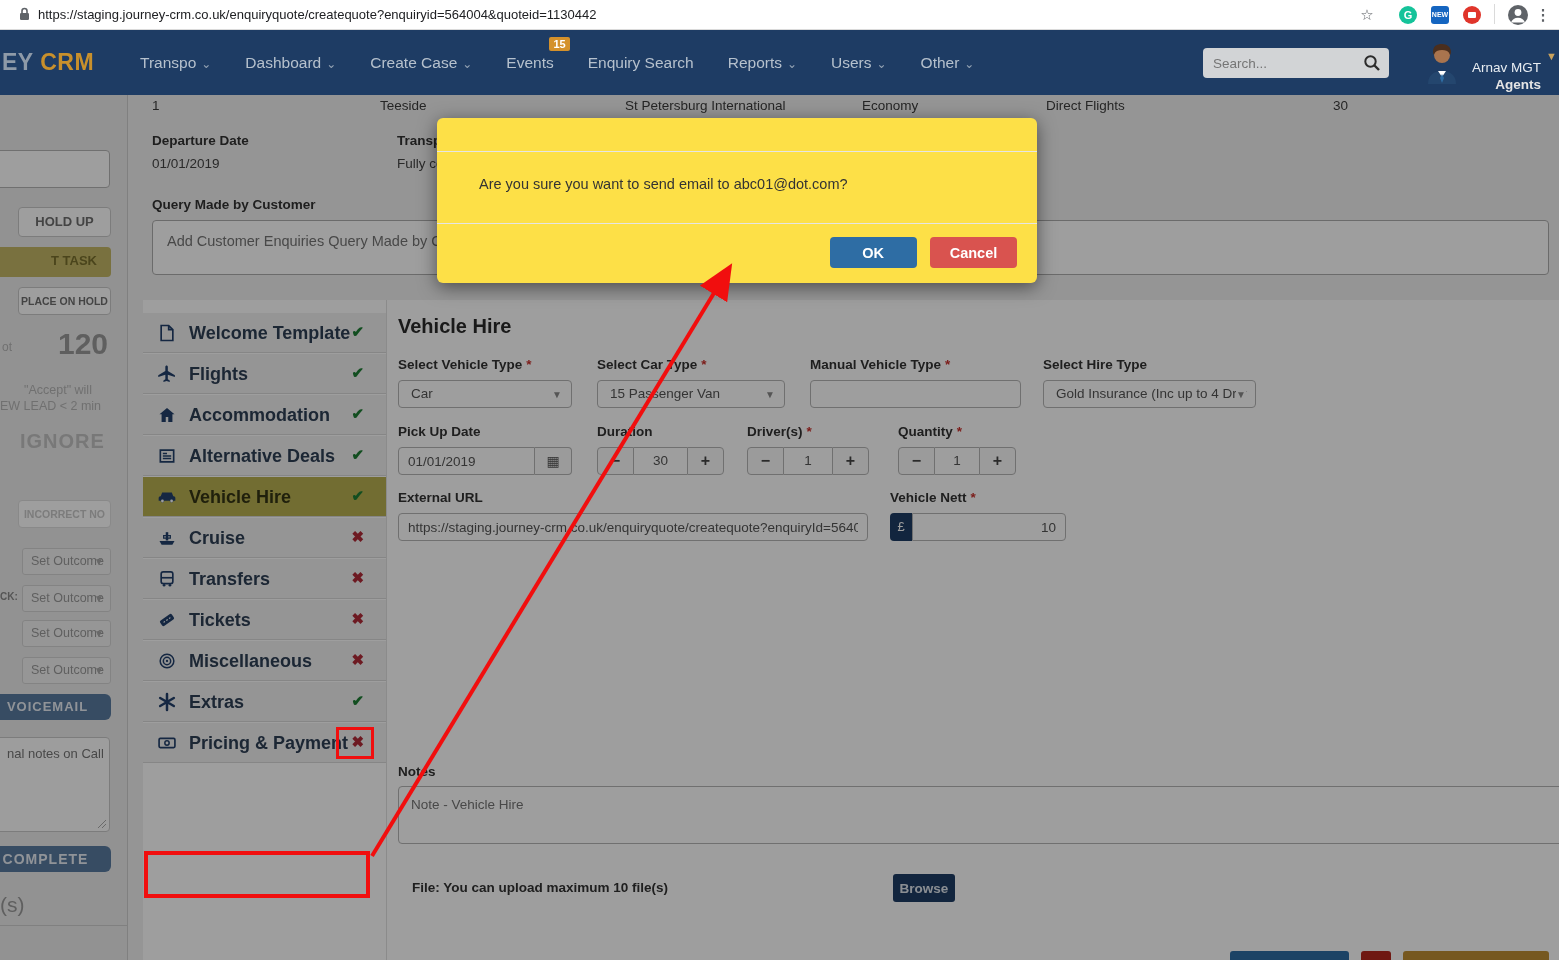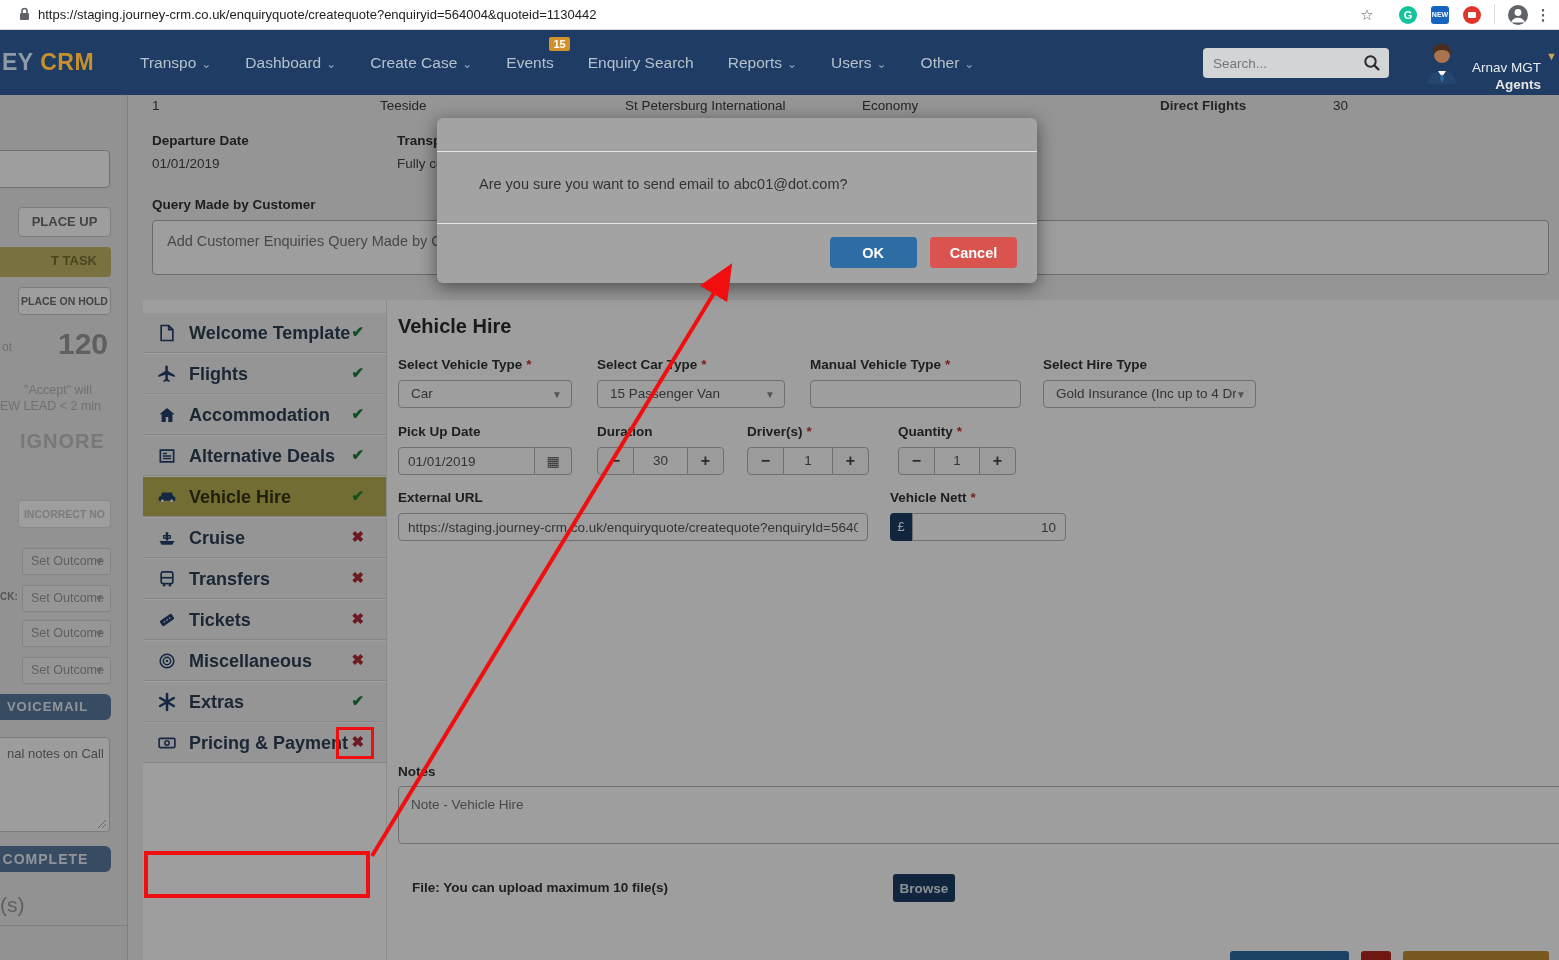--- a/index.html
+++ b/index.html
@@ -79,21 +79,21 @@
   .stepgrp .sval { height:28px; background:#fff; border-top:1px solid #b5b5b5; border-bottom:1px solid #b5b5b5; color:#555; font-size:13.5px; text-align:center; line-height:26px; }
   #cal-btn { width:37px; height:28px; background:#fbfbfb; border:1px solid #b5b5b5; border-left:none; border-radius:0 4px 4px 0; text-align:center; line-height:26px; color:#555; font-size:14px; cursor:pointer; }
   #nett-cur { position:absolute; width:22px; height:28px; background:#1e3c64; border-radius:4px 0 0 4px; color:#fff; font-size:13px; text-align:center; line-height:28px; }
   #notes-box { position:absolute; left:255px; top:486px; width:1296px; height:58px; background:#fff; border:1px solid #b5b5b5; border-radius:4px; }
   #notes-box textarea { width:100%; height:100%; border:none; outline:none; resize:none; background:transparent; font-family:"Liberation Sans",sans-serif; font-size:13.5px; color:#666; padding:10px 12px; }
   .navy-btn { position:absolute; background:#1e3c64; border:none; border-radius:3px; color:#dfe6ee; font-weight:bold; font-size:13.5px; cursor:pointer; font-family:"Liberation Sans",sans-serif; }
   #btn-remove { position:absolute; background:#b3271e; border:none; border-radius:3px; color:#fff; font-weight:bold; font-size:13px; cursor:pointer; }
   #btn-add { position:absolute; background:#bf8f35; border:none; border-radius:3px; color:#f7f2e4; font-weight:bold; font-size:13.5px; cursor:pointer; font-family:"Liberation Sans",sans-serif; }
 
   
-  #modal { position:absolute; left:437px; top:118px; width:600px; height:165px; background:#a3a3a3; border-radius:6px; box-shadow:0 4px 18px rgba(0,0,0,.5); z-index:10; }
+  #modal { position:absolute; left:437px; top:118px; width:600px; height:165px; background:#fde047; border-radius:6px; box-shadow:0 4px 18px rgba(0,0,0,.5); z-index:10; }
   #modal .hd { height:34px; border-bottom:1px solid #e5e5e5; }
   #modal .bd { height:72px; border-bottom:1px solid #e5e5e5; font-size:14.5px; color:#333; padding:24px 0 0 42px; }
   #modal .ft { height:58px; text-align:right; padding:13px 20px 0 0; }
   #modal .ft button { width:87px; height:31px; border:none; border-radius:4px; font-size:14.5px; font-weight:bold; color:#fff; margin-left:9px; cursor:pointer; font-family:"Liberation Sans",sans-serif; }
   #btn-ok { background:#2e6da4; }
   #btn-cancel { background:#d9534f; }
 
   
   .ann-box { position:absolute; border:4px solid #f10e0e; z-index:12; }
   #ann-arrow { position:absolute; left:0; top:0; width:1559px; height:960px; z-index:12; pointer-events:none; }
@@ -216,21 +216,21 @@
       <div>Arnav MGT</div>
       <div class="role">Agents</div>
     </div>
     <span id="nav-user-caret">▼</span>
   </div>
 
   <div id="content">
 
     <div id="callpanel">
       <input class="inp" style="left: -40px; top: 55px; width: 150px; height: 38px;">
-      <div class="cp-btn" style="left:18px; top:112px; width:93px; height:30px; font-size:13px; line-height:28px">PLACE UP</div>
+      <div class="cp-btn" style="left:18px; top:112px; width:93px; height:30px; font-size:13px; line-height:28px">HOLD UP</div>
       <div style="position:absolute; left:-60px; top:152px; width:171px; height:30px; background:#c4b766; border-radius:4px; color:#79702e; font-weight:bold; font-size:13px; line-height:28px; text-align:right; padding-right:14px">T TASK</div>
       <div class="cp-btn" style="left:18px; top:192px; width:93px; height:28px; font-size:10.5px; line-height:26px">PLACE ON HOLD</div>
       <span class="faded" style="position:absolute; left:2px; top:245px; font-size:12px">ot</span>
       <div style="position:absolute; left:58px; top:232px; font-size:30px; font-weight:bold; color:#9a9a9a">120</div>
       <div class="faded" style="position:absolute; left:24px; top:288px; font-size:12.5px">"Accept" will</div>
       <div class="faded" style="position:absolute; left:0; top:304px; font-size:12.5px">EW LEAD &lt; 2 min</div>
       <div style="position:absolute; left:20px; top:335px; width:100px; font-size:20px; font-weight:bold; color:#c2c2c2; letter-spacing:1px">IGNORE</div>
       <div class="cp-btn" style="left:18px; top:405px; width:93px; height:28px; font-size:10.5px; line-height:26px; color:#c9c9c9; border-color:#ddd">INCORRECT NO</div>
       <span style="position:absolute; left:0; top:496px; font-size:10px; color:#8a8a8a; font-weight:bold">CK:</span>
       <div id="cp-outcomes">
@@ -249,21 +249,21 @@
       <div class="cp-steel" style="left:-30px; top:751px; width:141px; height:26px; font-size:14px; line-height:26px; padding-left:10px">COMPLETE</div>
       <div style="position:absolute; left:0; top:798px; font-size:21px; color:#9a9a9a">(s)</div>
       <div style="position:absolute; left:0; top:830px; width:128px; border-top:1px solid #cfcfcf"></div>
     </div>
 
     <div id="sum-row">
         <div class="sum-cell" style="left: 152px;">1</div>
         <div class="sum-cell" style="left: 380px;">Teeside</div>
         <div class="sum-cell" style="left: 625px;">St Petersburg International</div>
         <div class="sum-cell" style="left: 862px;">Economy</div>
-        <div class="sum-cell" style="left: 1160px; font-weight: bold;">Direct Flights</div>
+        <div class="sum-cell" style="left: 1046px;">Direct Flights</div>
         <div class="sum-cell" style="left: 1333px;">30</div>
       </div>
     <div class="lbl" style="position:absolute; left:152px; top:38px">Departure Date</div>
     <div class="val" style="position:absolute; left:152px; top:61px">01/01/2019</div>
     <div class="lbl" style="position:absolute; left:397px; top:38px">Transpo</div>
     <div class="val" style="position:absolute; left:397px; top:61px">Fully cor</div>
     <div class="lbl" style="position:absolute; left:152px; top:102px">Query Made by Customer</div>
     <div id="query-box">
       <textarea placeholder="Add Customer Enquiries Query Made by Custom" style=""></textarea>
     </div>

